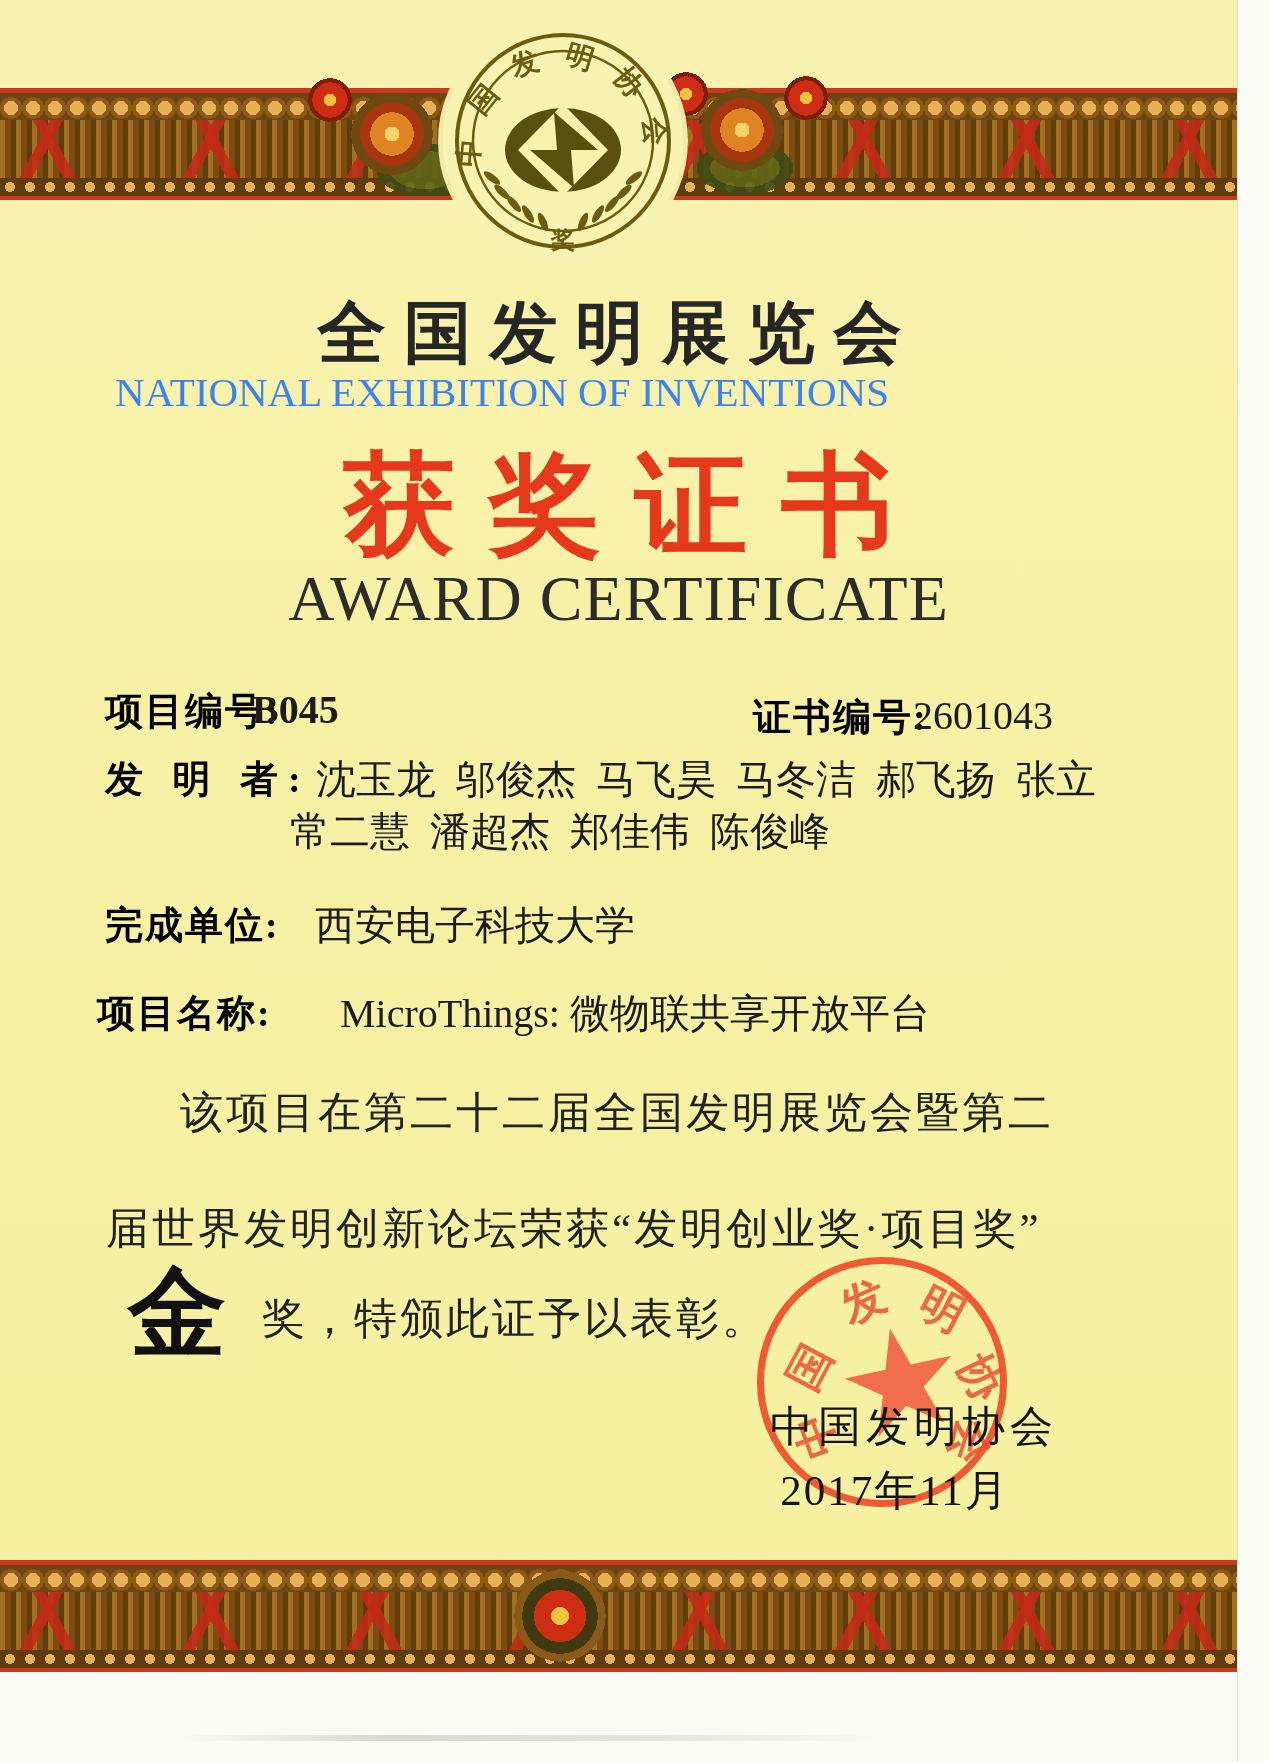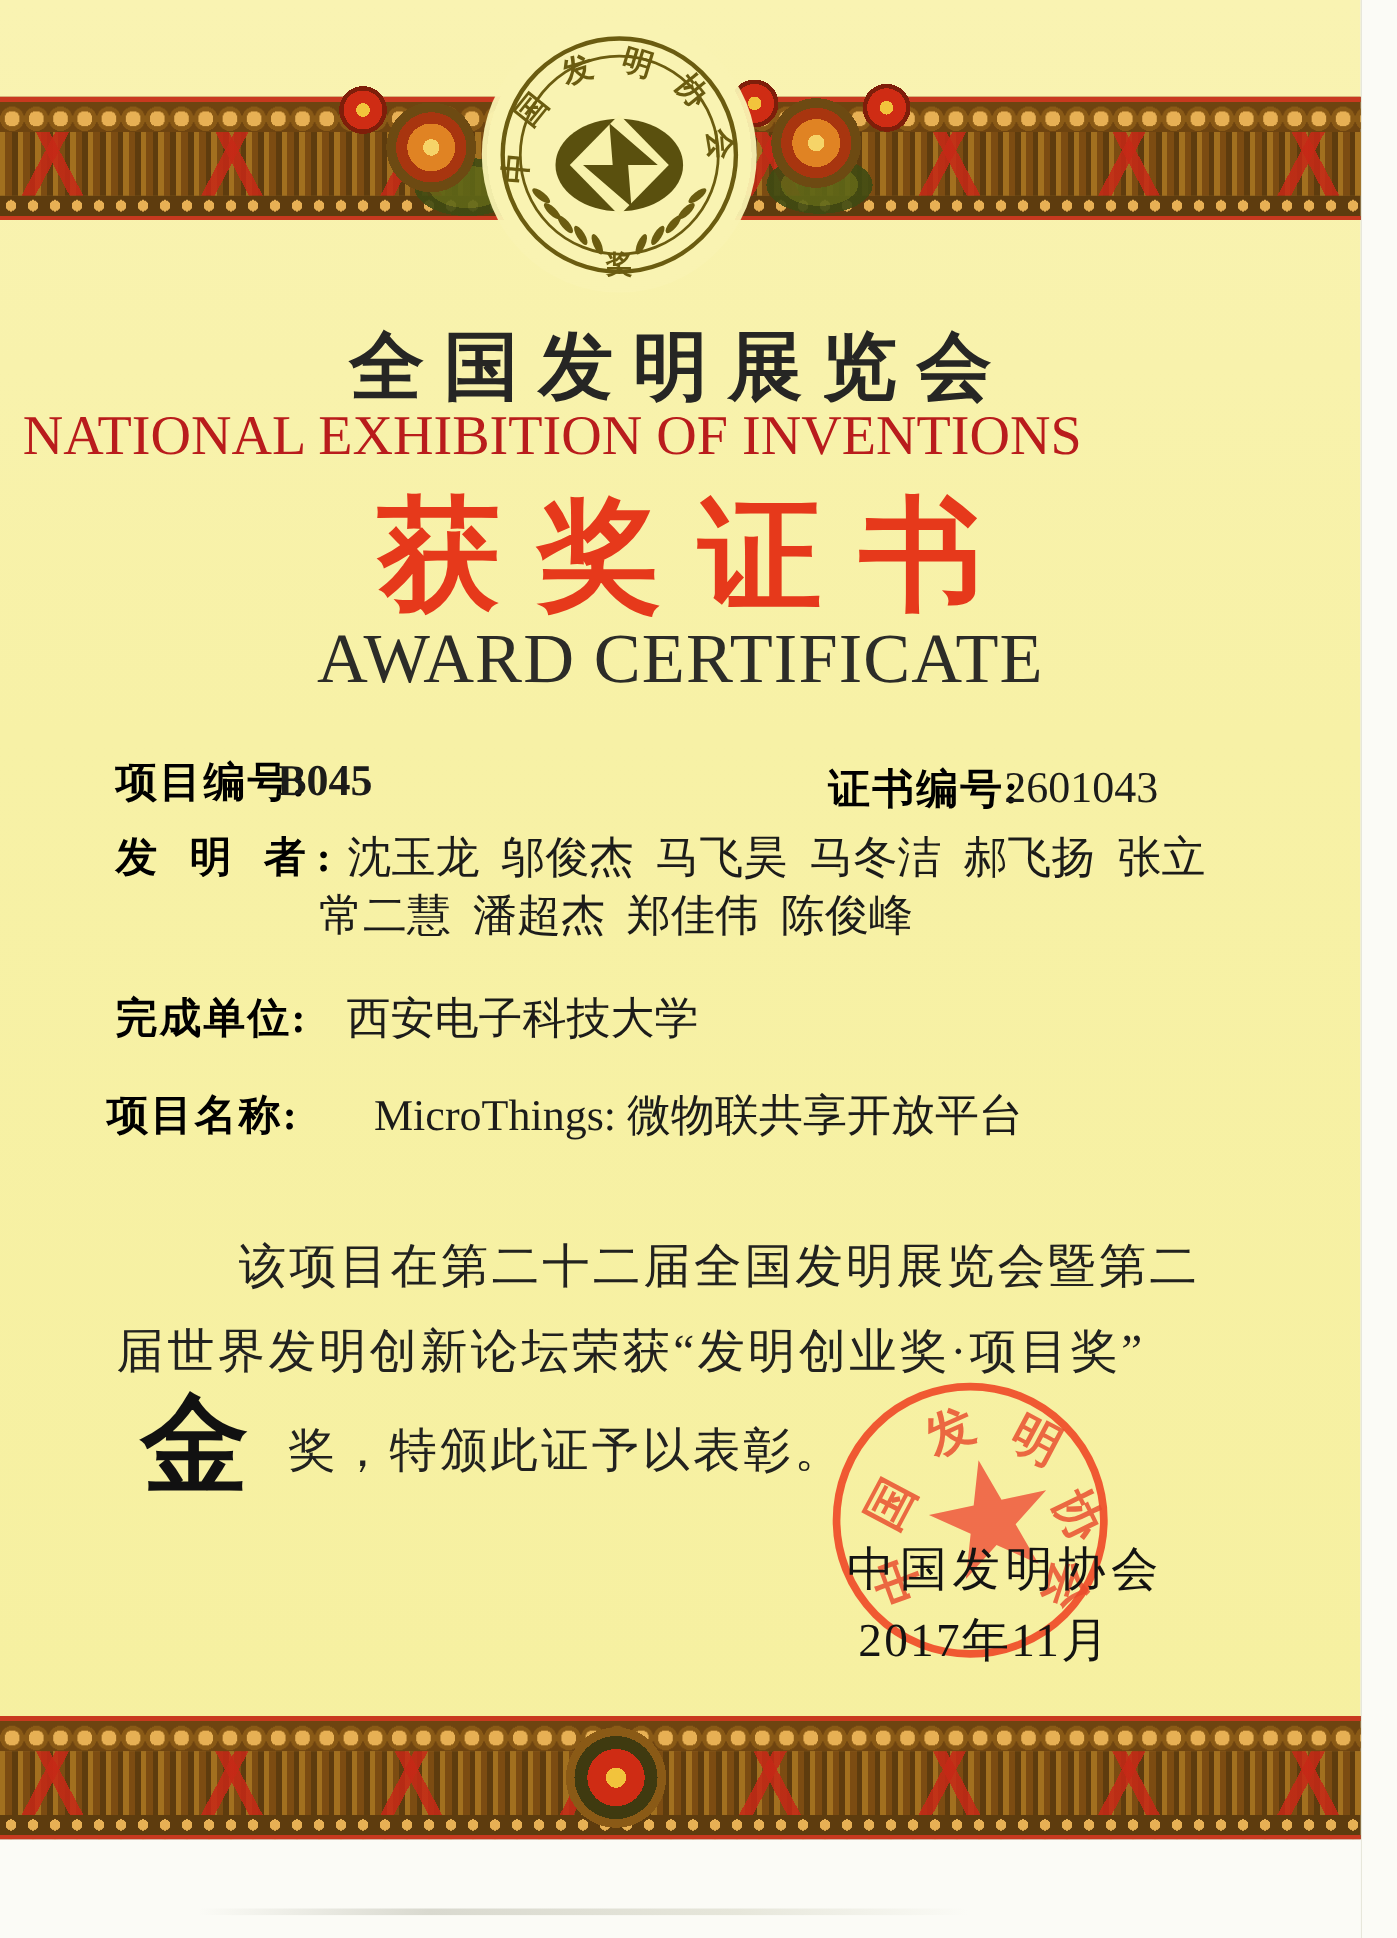--- a/index.html
+++ b/index.html
@@ -43,21 +43,21 @@
 
   
   .emblem-halo{position:absolute;left:438px;top:16px;width:250px;height:250px;border-radius:50%;
      background:radial-gradient(circle,#f9f3b2 0 68%,rgba(249,243,178,.95) 68% 82%,rgba(249,243,178,0) 100%);}
   .emblem{position:absolute;left:448px;top:26px;width:230px;height:230px;}
 
   
   .title-cn{position:absolute;left:0;top:288px;width:1237px;text-align:center;
      font-family:"DejaVu Serif","Liberation Serif",serif;font-weight:700;font-size:68px;letter-spacing:18px;color:#262624;white-space:pre;}
   .title-en{position:absolute;left:0;top:368px;width:1004px;text-align:center;
-     font-family:"Liberation Serif",serif;font-size:51px;letter-spacing:0px;color:#b91c1c;}
+     font-family:"Liberation Serif",serif;font-size:41px;letter-spacing:0px;color:#3b82f6;}
   .award-cn{position:absolute;left:0;top:430px;width:1270px;text-align:center;
      font-family:"DejaVu Serif","Liberation Serif",serif;font-weight:700;font-size:112px;letter-spacing:34px;color:#e6391b;white-space:pre;}
   .award-en{position:absolute;left:0;top:562px;width:1237px;text-align:center;
      font-family:"Liberation Serif",serif;font-size:64px;letter-spacing:1px;color:#2c2c28;}
 
   
   .lbl{position:absolute;font-weight:700;font-size:38px;color:#000000;letter-spacing:2px;white-space:pre;
        font-family:"Liberation Serif","DejaVu Serif",serif;}
   .val{position:absolute;font-size:40px;color:#1c1c1a;white-space:pre;
        font-family:"Liberation Serif","DejaVu Serif",serif;}
@@ -149,21 +149,21 @@
 <div class="lbl" style="left:105px;top:754px;letter-spacing:10px;">发 明 者:</div>
 <div class="val" style="left:316px;top:752px;">沈玉龙  邬俊杰  马飞昊  马冬洁  郝飞扬  张立</div>
 <div class="val" style="left:290px;top:804px;">常二慧  潘超杰  郑佳伟  陈俊峰</div>
 
 <div class="lbl" style="left:105px;top:900px;">完成单位:</div>
 <div class="val" style="left:315px;top:898px;">西安电子科技大学</div>
 
 <div class="lbl" style="left:97px;top:988px;">项目名称:</div>
 <div class="val" style="left:340px;top:986px;">MicroThings: 微物联共享开放平台</div>
 
-<div class="body-line" style="left:180px;top:1122px;margin-left:37px;">该项目在第二十二届全国发明展览会暨第二</div>
+<div class="body-line" style="left:180px;top:1084px;">该项目在第二十二届全国发明展览会暨第二</div>
 <div class="body-line" style="left:106px;top:1200px;">届世界发明创新论坛荣获“发明创业奖·项目奖”</div>
 <div class="grade">金</div>
 <div class="body-line" style="left:262px;top:1290px;">奖，特颁此证予以表彰。</div>
 
 <div class="seal">
   <div class="seal-star">★</div>
   <div class="seal-char" style="left:30px;top:142px;transform:rotate(-110deg);">中</div>
   <div class="seal-char" style="left:24px;top:74px;transform:rotate(-62deg);">国</div>
   <div class="seal-char" style="left:78px;top:8px;transform:rotate(-24deg);">发</div>
   <div class="seal-char" style="left:156px;top:16px;transform:rotate(28deg);">明</div>

